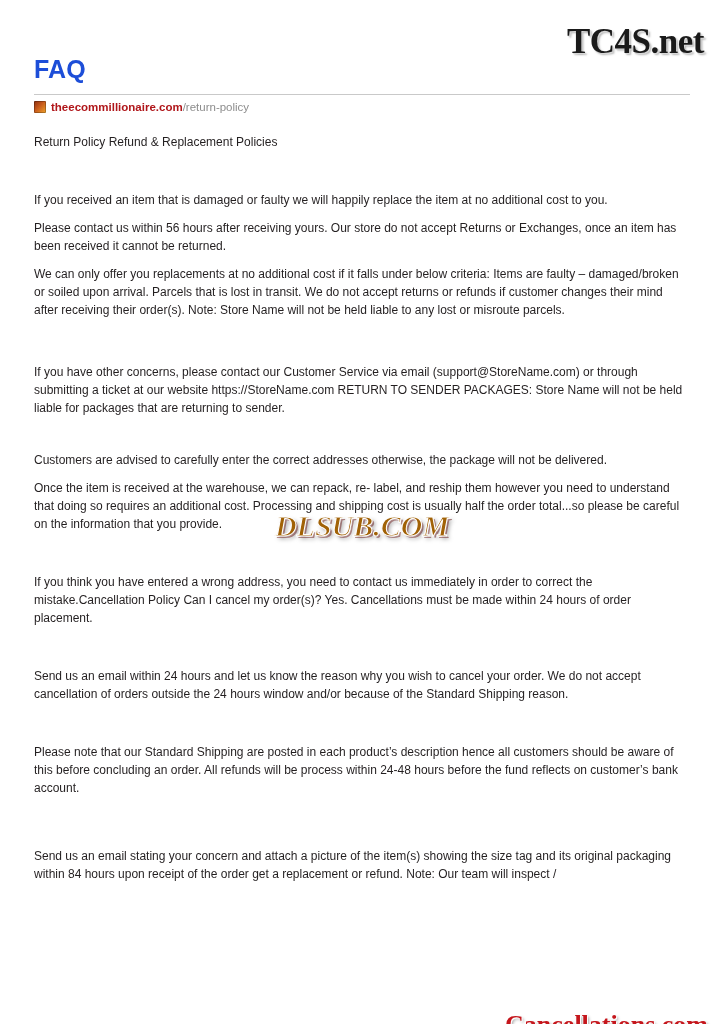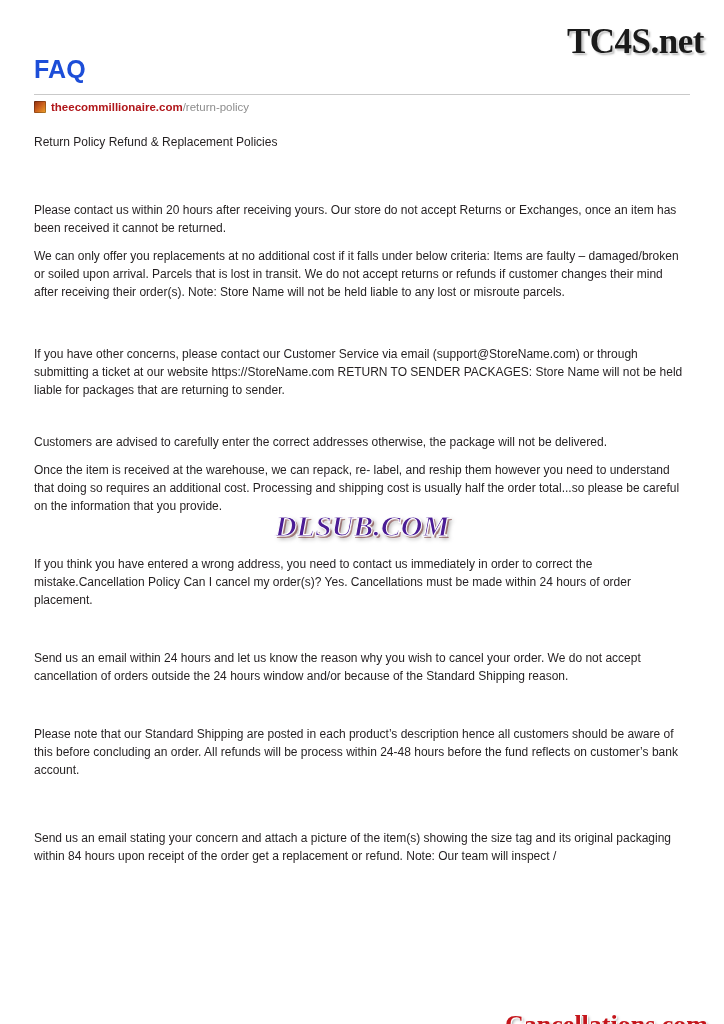--- a/index.html
+++ b/index.html
@@ -110,21 +110,21 @@
   .center-watermark {
     position: absolute;
     top: 489px;
     left: 50%;
     transform: translateX(-50%);
     font-family: "Liberation Serif", serif;
     font-weight: bold;
     font-style: italic;
     font-size: 30px;
     letter-spacing: 0px;
-    color: #4c1d95;
+    color: #a16207;
     -webkit-text-stroke: 1px #ffffff;
     text-shadow:
       0 0 2px #ffffff,
       2px 2px 0 rgba(90,0,0,0.45),
       3px 3px 4px rgba(0,0,0,0.35);
     white-space: nowrap;
     pointer-events: none;
   }
 
   
@@ -158,23 +158,24 @@
     <span class="favicon"></span>
     <span class="url-domain">theecommillionaire.com</span>
     <span class="url-path">/return-policy</span>
   </div>
 
   <div class="content">
 
     <p>Return Policy Refund &amp; Replacement Policies</p>
 
     <div class="spacer-40"></div>
-
-    <div class="spacer-10"></div>
-    <p>Please contact us within 20 hours after receiving yours. Our store do not accept Returns or Exchanges, once an item has been received it cannot be returned.</p>
+    <p>If you received an item that is damaged or faulty we will happily replace the item at no additional cost to you.</p>
+
+    <div class="spacer-10"></div>
+    <p>Please contact us within 56 hours after receiving yours. Our store do not accept Returns or Exchanges, once an item has been received it cannot be returned.</p>
 
     <div class="spacer-10"></div>
     <p>We can only offer you replacements at no additional cost if it falls under below criteria: Items are faulty – damaged/broken or soiled upon arrival. Parcels that is lost in transit. We do not accept returns or refunds if customer changes their mind after receiving their order(s). Note: Store Name will not be held liable to any lost or misroute parcels.</p>
 
     <div class="spacer-10"></div>
 
     <div class="spacer-34"></div>
     <p>If you have other concerns, please contact our Customer Service via email (support@StoreName.com) or through submitting a ticket at our website https://StoreName.com RETURN TO SENDER PACKAGES: Store Name will not be held liable for packages that are returning to sender.</p>
 
     <div class="spacer-34"></div>

